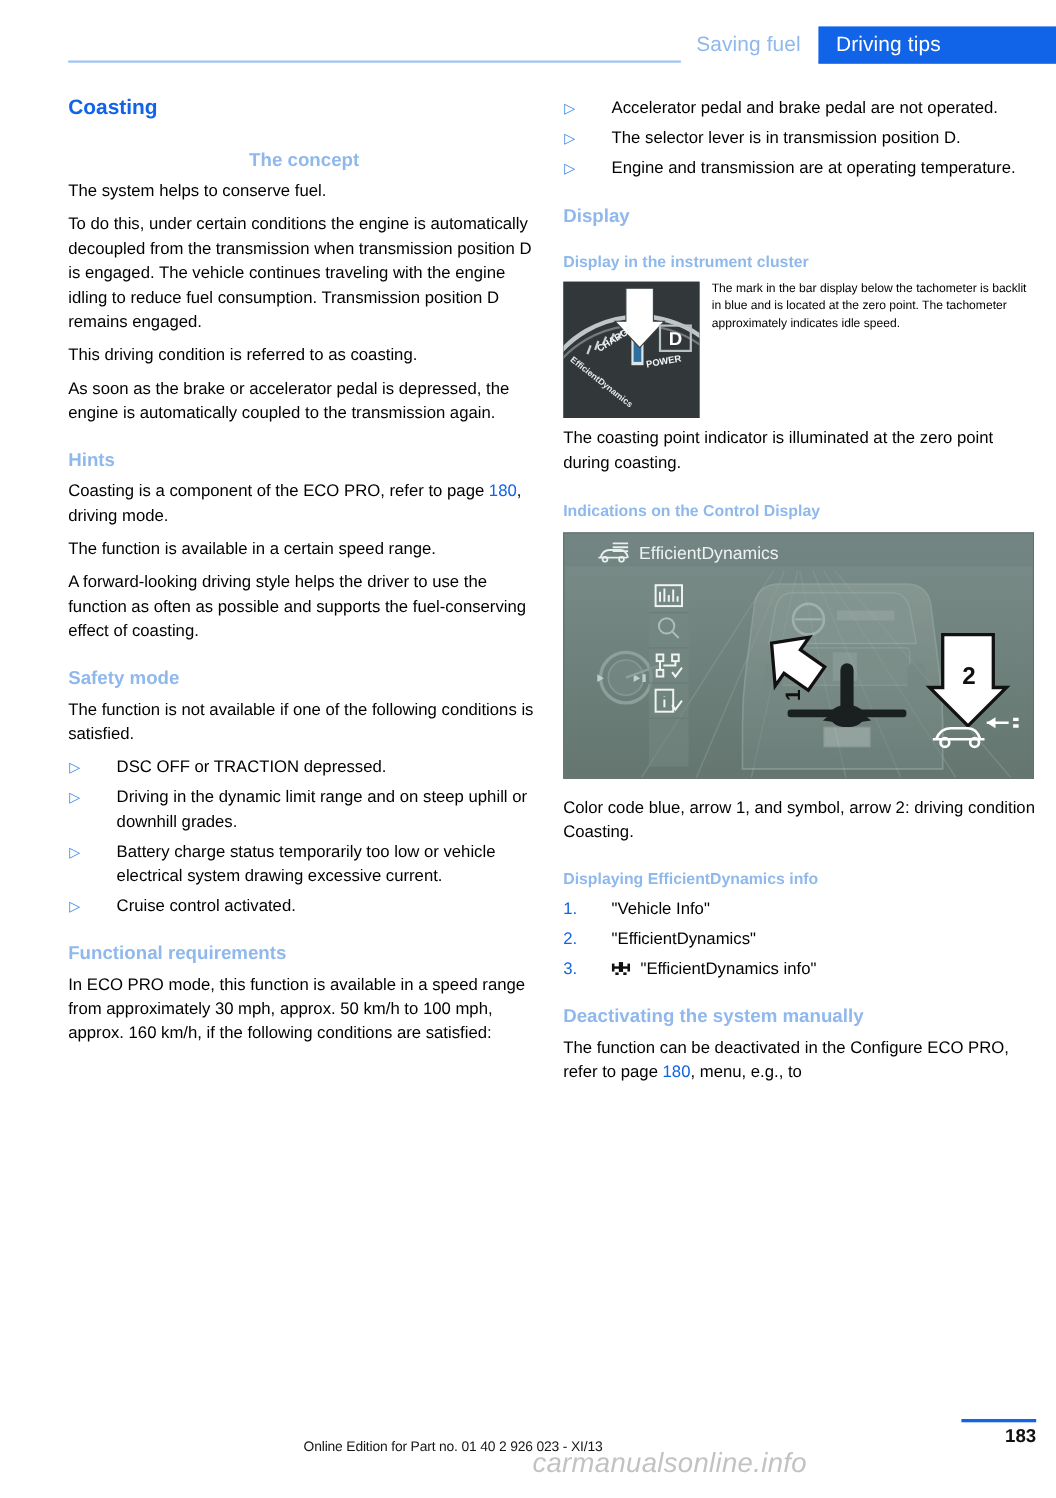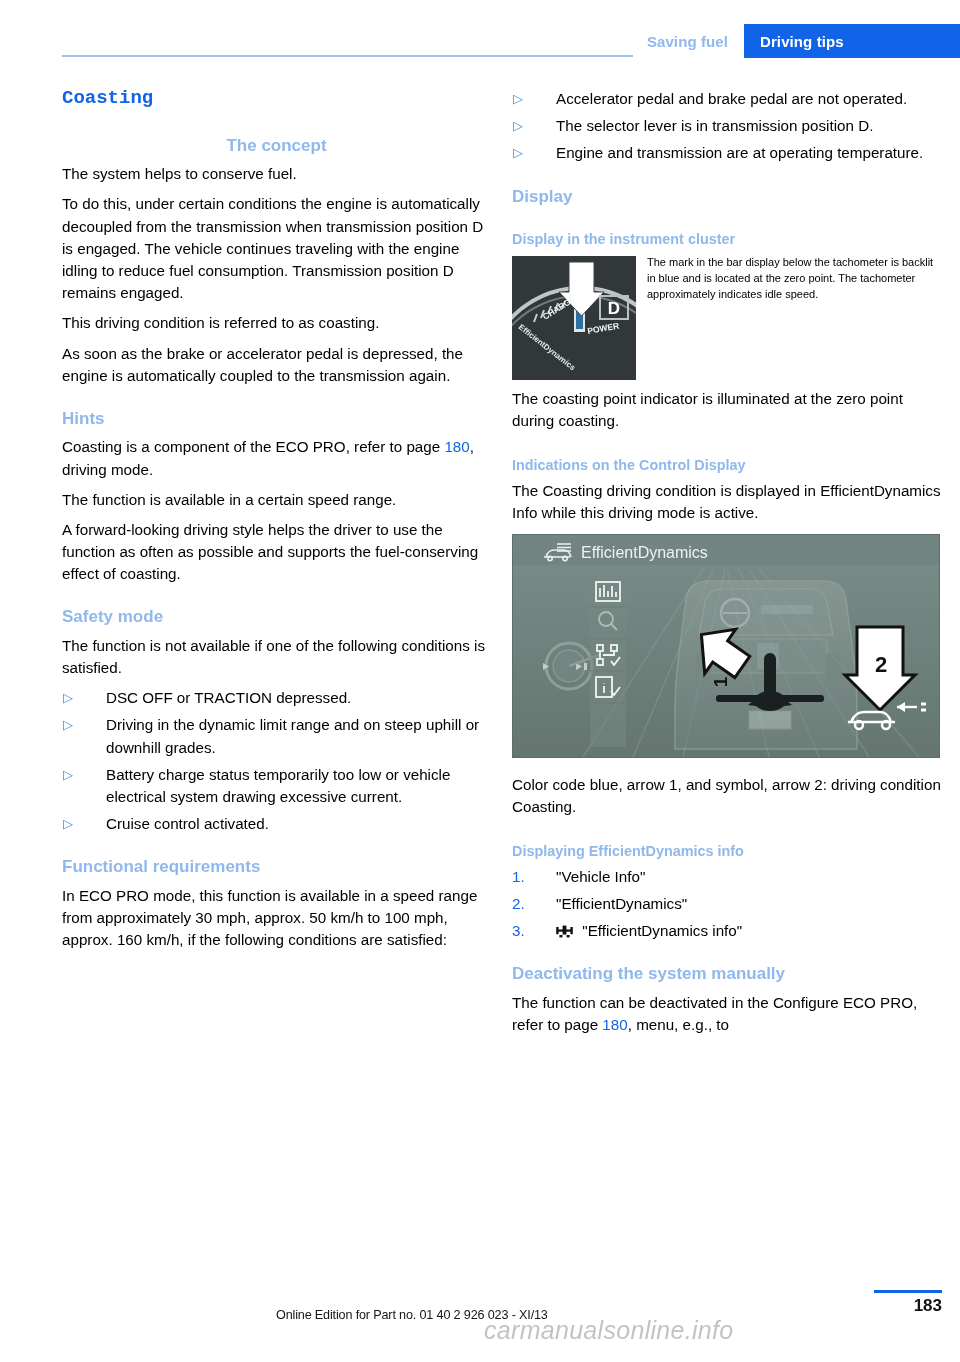--- a/index.html
+++ b/index.html
@@ -35,22 +35,22 @@
     position: absolute;
     right: 0;
     top: 24px;
     height: 34px;
     display: flex;
     align-items: stretch;
   }
   .tab {
     display: flex;
     align-items: center;
-    font-size: 15px;
-    font-weight: bold;
+    font-size: 19px;
+    font-weight: normal;
     letter-spacing: 0.1px;
     padding: 0 14px;
     white-space: nowrap;
   }
   .tab-inactive {
     color: #8fb8ec;
     background: #ffffff;
     padding-right: 16px;
   }
   .tab-active {
@@ -74,21 +74,20 @@
   }
   .col-left  { left: 62px; }
   .col-right { left: 512px; }
 
   h1.sec {
     font-size: 19px;
     font-weight: bold;
     color: #1163e8;
     margin: 0 0 26px 0;
     line-height: 1.15;
-    font-family: Liberation Mono, monospace;
   }
   h2.sub {
     font-size: 17px;
     font-weight: bold;
     color: #8fb8ec;
     margin: 22px 0 7px 0;
     line-height: 1.2;
   }
   h2.sub.first { margin-top: 0; text-align: center; }
   h3.subsub {
@@ -319,21 +318,20 @@
 
           <text font-family="Liberation Sans, sans-serif" font-size="8" font-weight="bold" fill="#e2e9ea" transform="translate(6,72) rotate(38)">EfficientDynamics</text>
         </svg>
       </div>
       <div class="ic-text">The mark in the bar display below the tachometer is backlit in blue and is located at the zero point. The tachometer approximately indicates idle speed.</div>
     </div>
 
     <p class="body">The coasting point indicator is illuminated at the zero point during coasting.</p>
 
     <h3 class="subsub">Indications on the Control Display</h3>
-    <p class="body">The Coasting driving condition is displayed in EfficientDynamics Info while this driving mode is active.</p>
 
     <div class="cd-img">
       <svg width="426" height="222" viewBox="0 0 426 222">
         <defs>
           <linearGradient id="roadg" x1="0" y1="0" x2="0" y2="1">
             <stop offset="0%" stop-color="#7b8d8a"></stop>
             <stop offset="100%" stop-color="#64766f"></stop>
           </linearGradient>
           <linearGradient id="carg" x1="0" y1="0" x2="0" y2="1">
             <stop offset="0%" stop-color="#93a39e"></stop>

